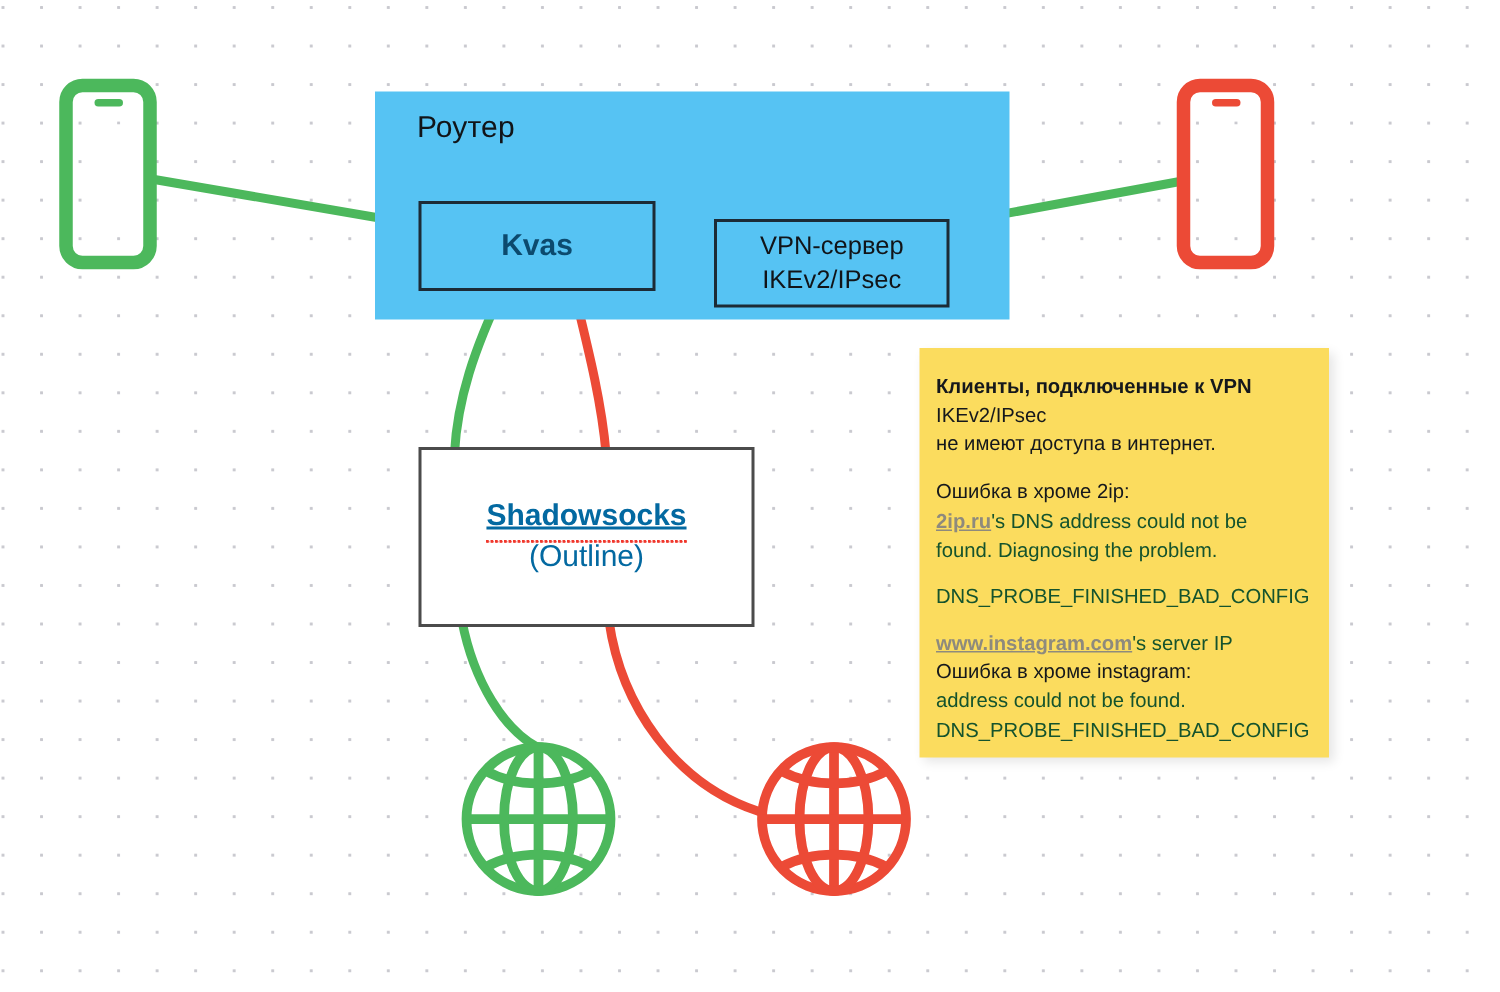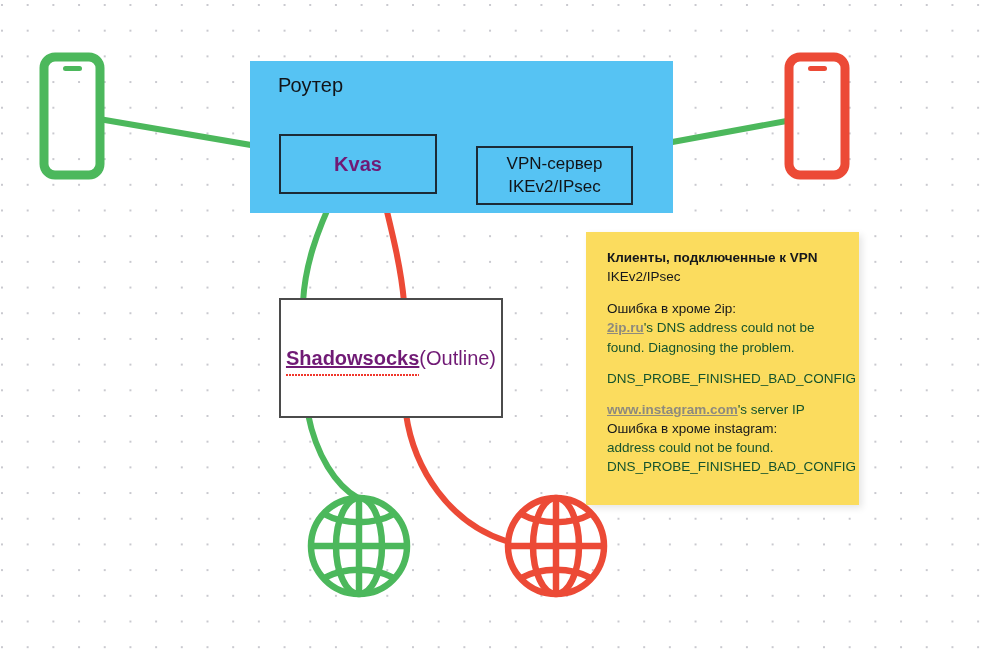--- a/index.html
+++ b/index.html
@@ -57,40 +57,40 @@
     text-align: center;
     z-index: 4;
   }
   .node-kvas {
     left: 279px; top: 134px;
     width: 158px; height: 60px;
     background: #56c3f3;
     border: 2px solid #1c2b36;
     font-size: 20px;
     font-weight: bold;
-    color: #701a75;
+    color: #0c4a6e;
   }
   .node-vpn {
     left: 476px; top: 146px;
     width: 157px; height: 59px;
     background: #56c3f3;
     border: 2px solid #1c2b36;
     font-size: 17px;
     color: #111418;
     line-height: 1.3;
   }
   .node-shadowsocks {
     left: 279px; top: 298px;
     width: 224px; height: 120px;
     background: #ffffff;
     border: 2px solid #4b4b4b;
     font-size: 20px;
-    color: #701a75;
+    color: #0369a1;
     line-height: 1.35;
-    flex-direction: row;
+    flex-direction: column;
     z-index: 4;
   }
   .ss-title {
     font-weight: bold;
     text-decoration: underline;
     text-decoration-skip-ink: none;
     position: relative;
     display: inline-block;
   }
   
@@ -101,26 +101,26 @@
     bottom: -4px;
     height: 2px;
     background-image: radial-gradient(circle at 1px 1px, #f0372c 1px, rgba(0,0,0,0) 1.3px);
     background-size: 3px 3px;
   }
   .ss-sub { font-weight: normal; }
 
   
   .sticky {
     position: absolute;
-    left: 586px; top: 232px;
+    left: 613px; top: 232px;
     width: 273px; height: 273px;
     background: #fbdc5e;
     box-shadow: 3px 3px 7px rgba(0,0,0,0.10);
     box-sizing: border-box;
-    padding: 16px 11px 0 21px;
+    padding: 16px 11px 0 11px;
     z-index: 5;
     font-size: 13.5px;
     line-height: 1.42;
     color: #15181c;
   }
   .sticky .hl { font-weight: bold; }
   .sticky .muted { color: #14532d; }
   .sticky .lnk {
     font-weight: bold;
     text-decoration: underline;
@@ -201,20 +201,21 @@
       <line x1="508" y1="546" x2="604" y2="546"></line>
       <ellipse cx="556" cy="546" rx="23" ry="48"></ellipse>
       <path d="M 521 514 C 541 525, 571 525, 591 514"></path>
       <path d="M 521 578 C 541 567, 571 567, 591 578"></path>
     </g>
   </svg>
 
   <div class="sticky">
     <p class="hl">Клиенты, подключенные к VPN</p>
     <p>IKEv2/IPsec</p>
+    <p>не имеют доступа в интернет.</p>
 
     <div class="gap"></div>
 
     <p>Ошибка в хроме 2ip:</p>
     <p><span class="lnk">2ip.ru</span><span class="muted">'s DNS address could not be</span></p>
     <p class="muted">found. Diagnosing the problem.</p>
 
     <div class="gap-sm"></div>
 
     <p class="muted">DNS_PROBE_FINISHED_BAD_CONFIG</p>

